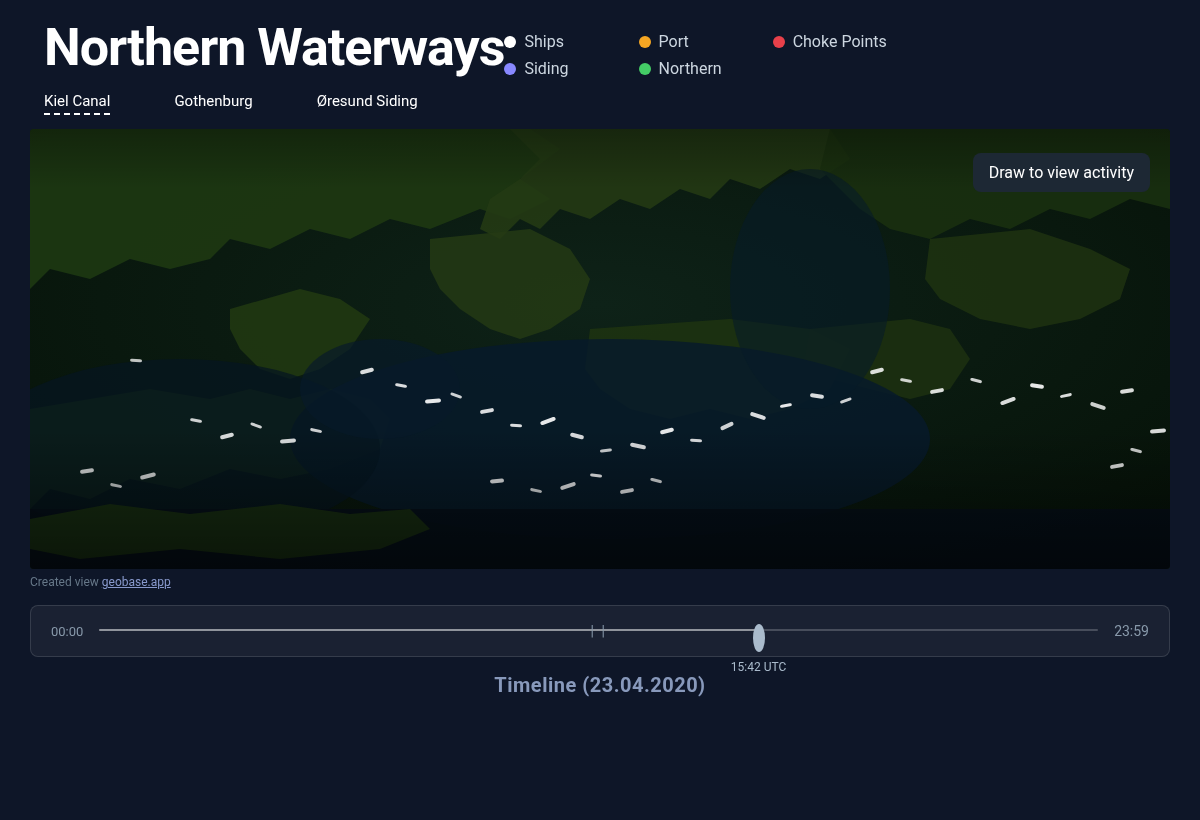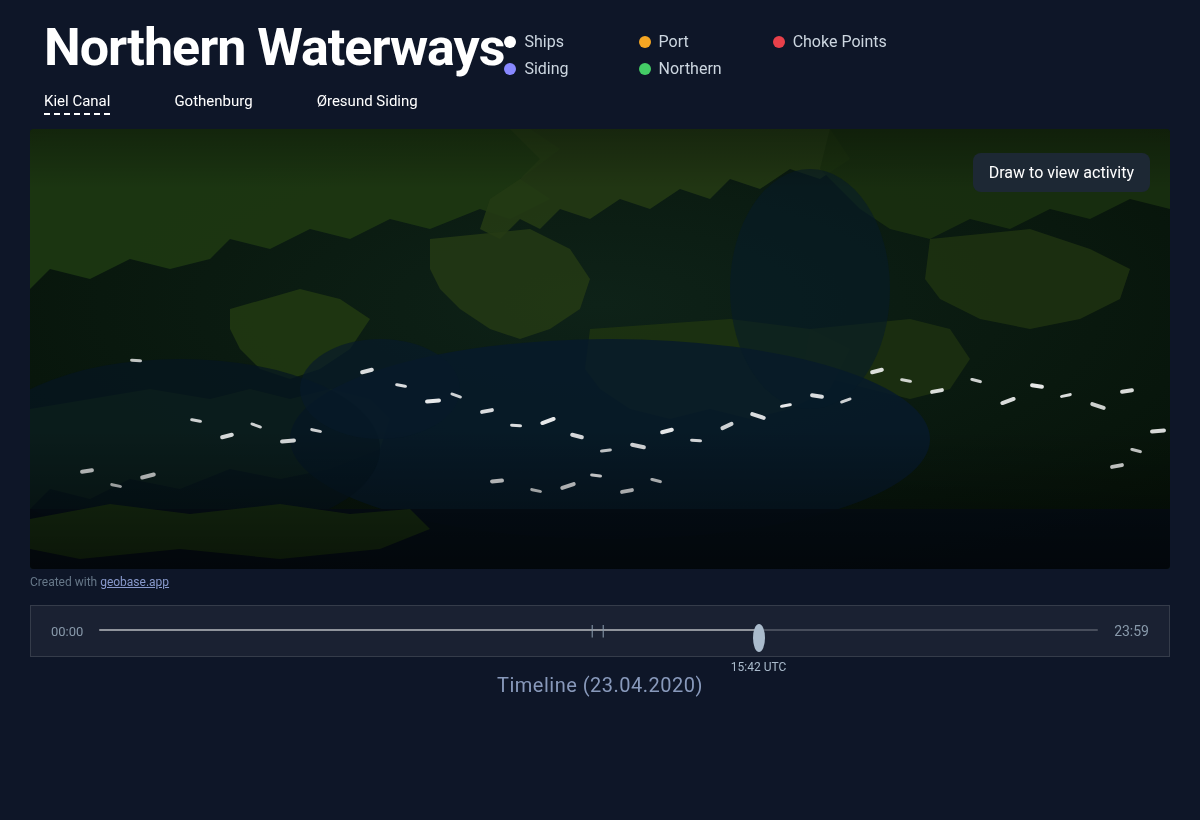--- a/index.html
+++ b/index.html
@@ -106,21 +106,21 @@
       padding: 6px 0;
       font-size: 12px;
       color: #667788;
     }
 
     
     .timeline-container {
       margin: 10px 30px 0 30px;
       background: rgba(255,255,255,0.05);
       border: 1px solid rgba(255,255,255,0.12);
-      border-radius: 0;
+      border-radius: 8px;
       padding: 16px 20px;
       height: 52px;
       display: flex;
       align-items: center;
       position: relative;
     }
     .timeline-start-label {
       font-size: 13px;
       color: #8899aa;
       flex-shrink: 0;
@@ -179,21 +179,21 @@
       flex-shrink: 0;
       margin-left: 16px;
     }
 
     
     .timeline-label {
       text-align: center;
       font-size: 20px;
       color: #8899bb;
       margin-top: 16px;
-      font-weight: 400;
+      font-weight: 700;
       letter-spacing: 0.5px;
     }
 
     
     .map-svg {
       position: absolute;
       inset: 0;
       width: 100%;
       height: 100%;
     }
@@ -344,21 +344,21 @@
       <stop offset="100%" stop-color="transparent"></stop>
     </linearGradient>
     <rect x="0" y="0" width="1140" height="60" fill="url(#top-shadow)"></rect>
   </svg>
 
   <div class="draw-tooltip">Draw to view activity</div>
 </div>
 
 <div class="map-footer">
   <span>
-    <span>Created with </span><span style="color:#8899cc;text-decoration:underline;cursor:pointer;text-align:center;">geobase.app</span>
+    <span>Created view </span><span style="color:#8899cc;text-decoration:underline;cursor:pointer;text-align:center;">geobase.app</span>
   </span>
 </div>
 
 <div class="timeline-container">
   <span class="timeline-start-label">00:00</span>
 
   <div class="timeline-track">
     <div class="timeline-bar">
       <div class="timeline-fill" id="timeline-fill" style="width: 66%;"></div>
     </div>

